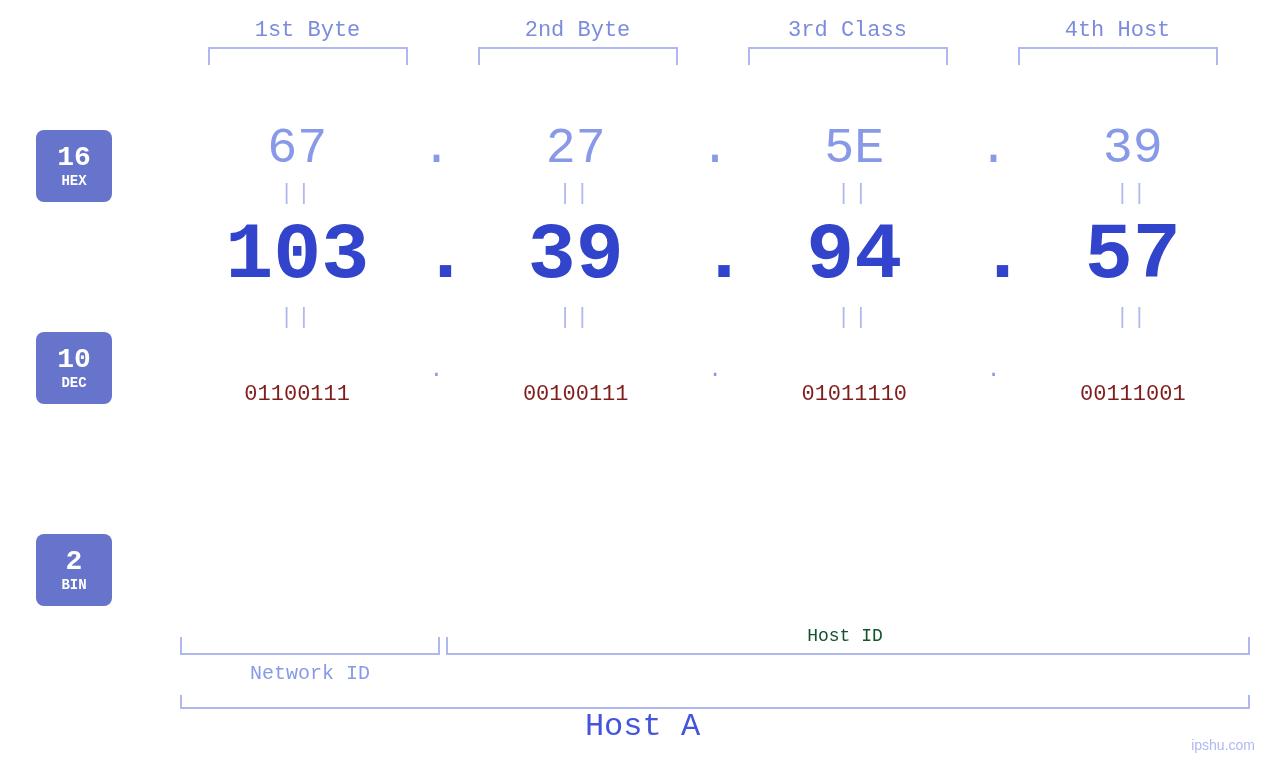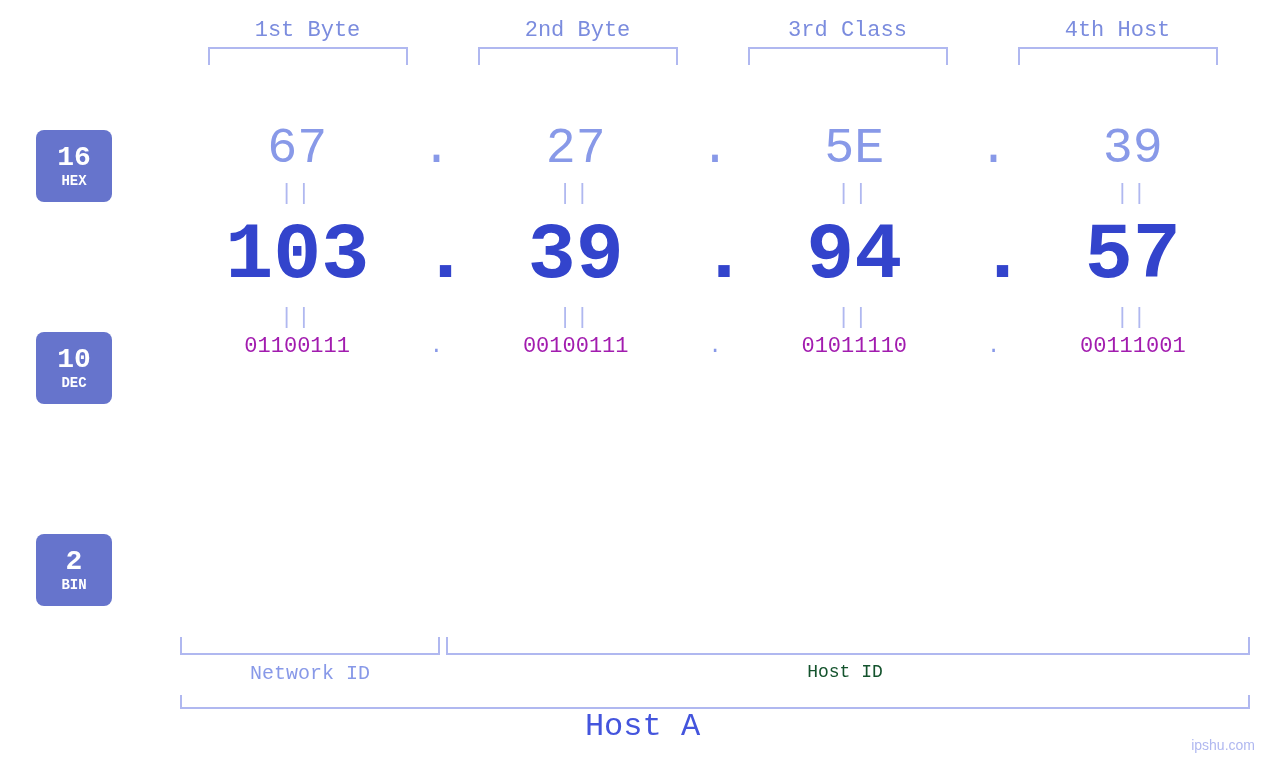--- a/index.html
+++ b/index.html
@@ -132,22 +132,23 @@
       font-weight: bold;
     }
     .dec-row .dot {
       font-size: 80px;
       color: #3344cc;
       font-weight: bold;
     }
 
     
     .bin-row .cell {
-      color: #a21caf;
+      color: #7f1d1d;
       font-size: 22px;
+      margin-top: 48px;
     }
     .bin-row .dot {
       font-size: 22px;
       color: #8899e8;
     }
 
     
     .equals-row {
       display: flex;
       justify-content: space-around;
@@ -198,20 +199,21 @@
       bottom: 82px;
       width: 1070px;
       display: flex;
     }
     .network-id-label {
       width: 260px;
       text-align: center;
       color: #8899e8;
       font-size: 20px;
       font-family: 'Courier New', Courier, monospace;
+      margin-top: 36px;
     }
     .host-id-label {
       flex: 1;
       text-align: center;
       color: #14532d;
       font-size: 18px;
       font-family: Liberation Mono, monospace;
     }
 
     

